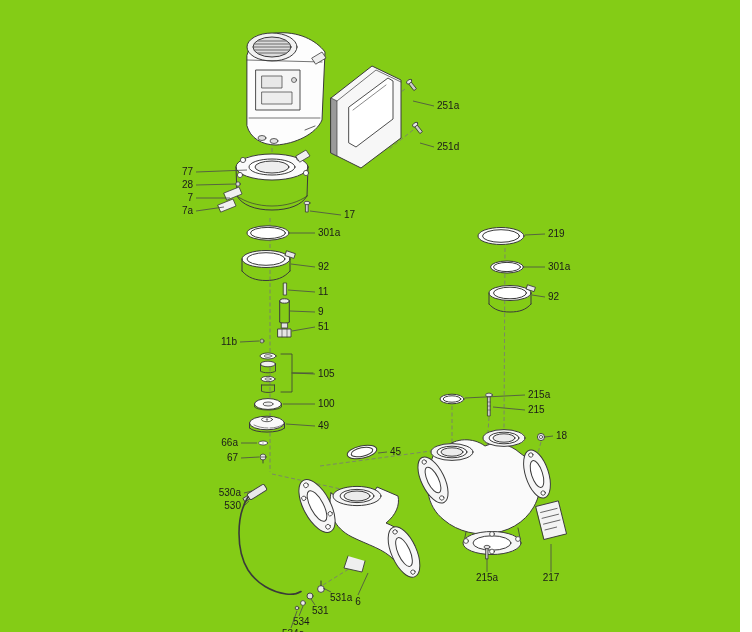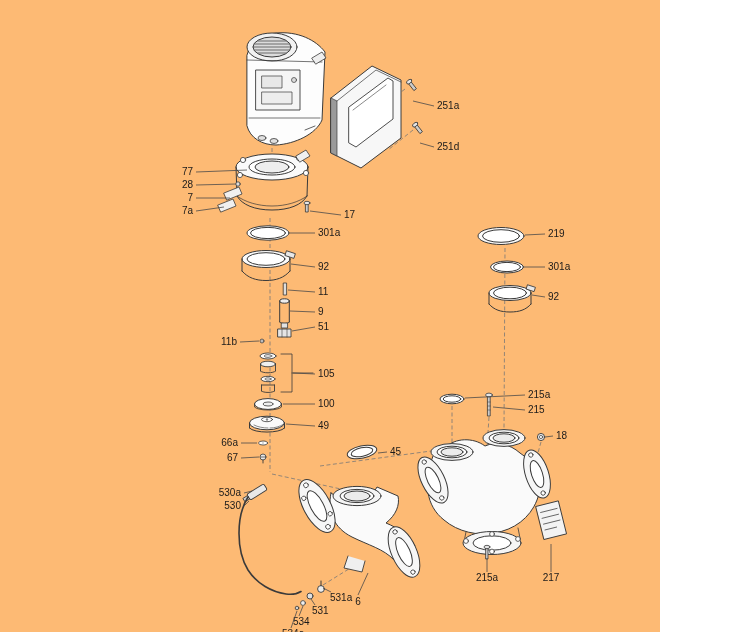--- a/index.html
+++ b/index.html
@@ -1,17 +1,17 @@
 <!DOCTYPE html>
 <html><head>
 <meta charset="utf-8">
 <style>
   html,body { margin:0; padding:0; background:#ffffff; }
   .stage {
-    position:relative; width:660px; height:632px; background:#fdba74;
+    position:relative; width:740px; height:632px; background:#84cc16;
     font-family:"Liberation Sans", sans-serif; overflow:hidden;
   }
   svg { position:absolute; left:0; top:0; }
   .callout-text { font:10px "Liberation Sans", sans-serif; fill:#1a1a1a; }
   .axis { stroke:#777; stroke-width:0.8; stroke-dasharray:4 2.5; fill:none; }
 </style>
 </head>
 <body>
 
 <div class="stage">

